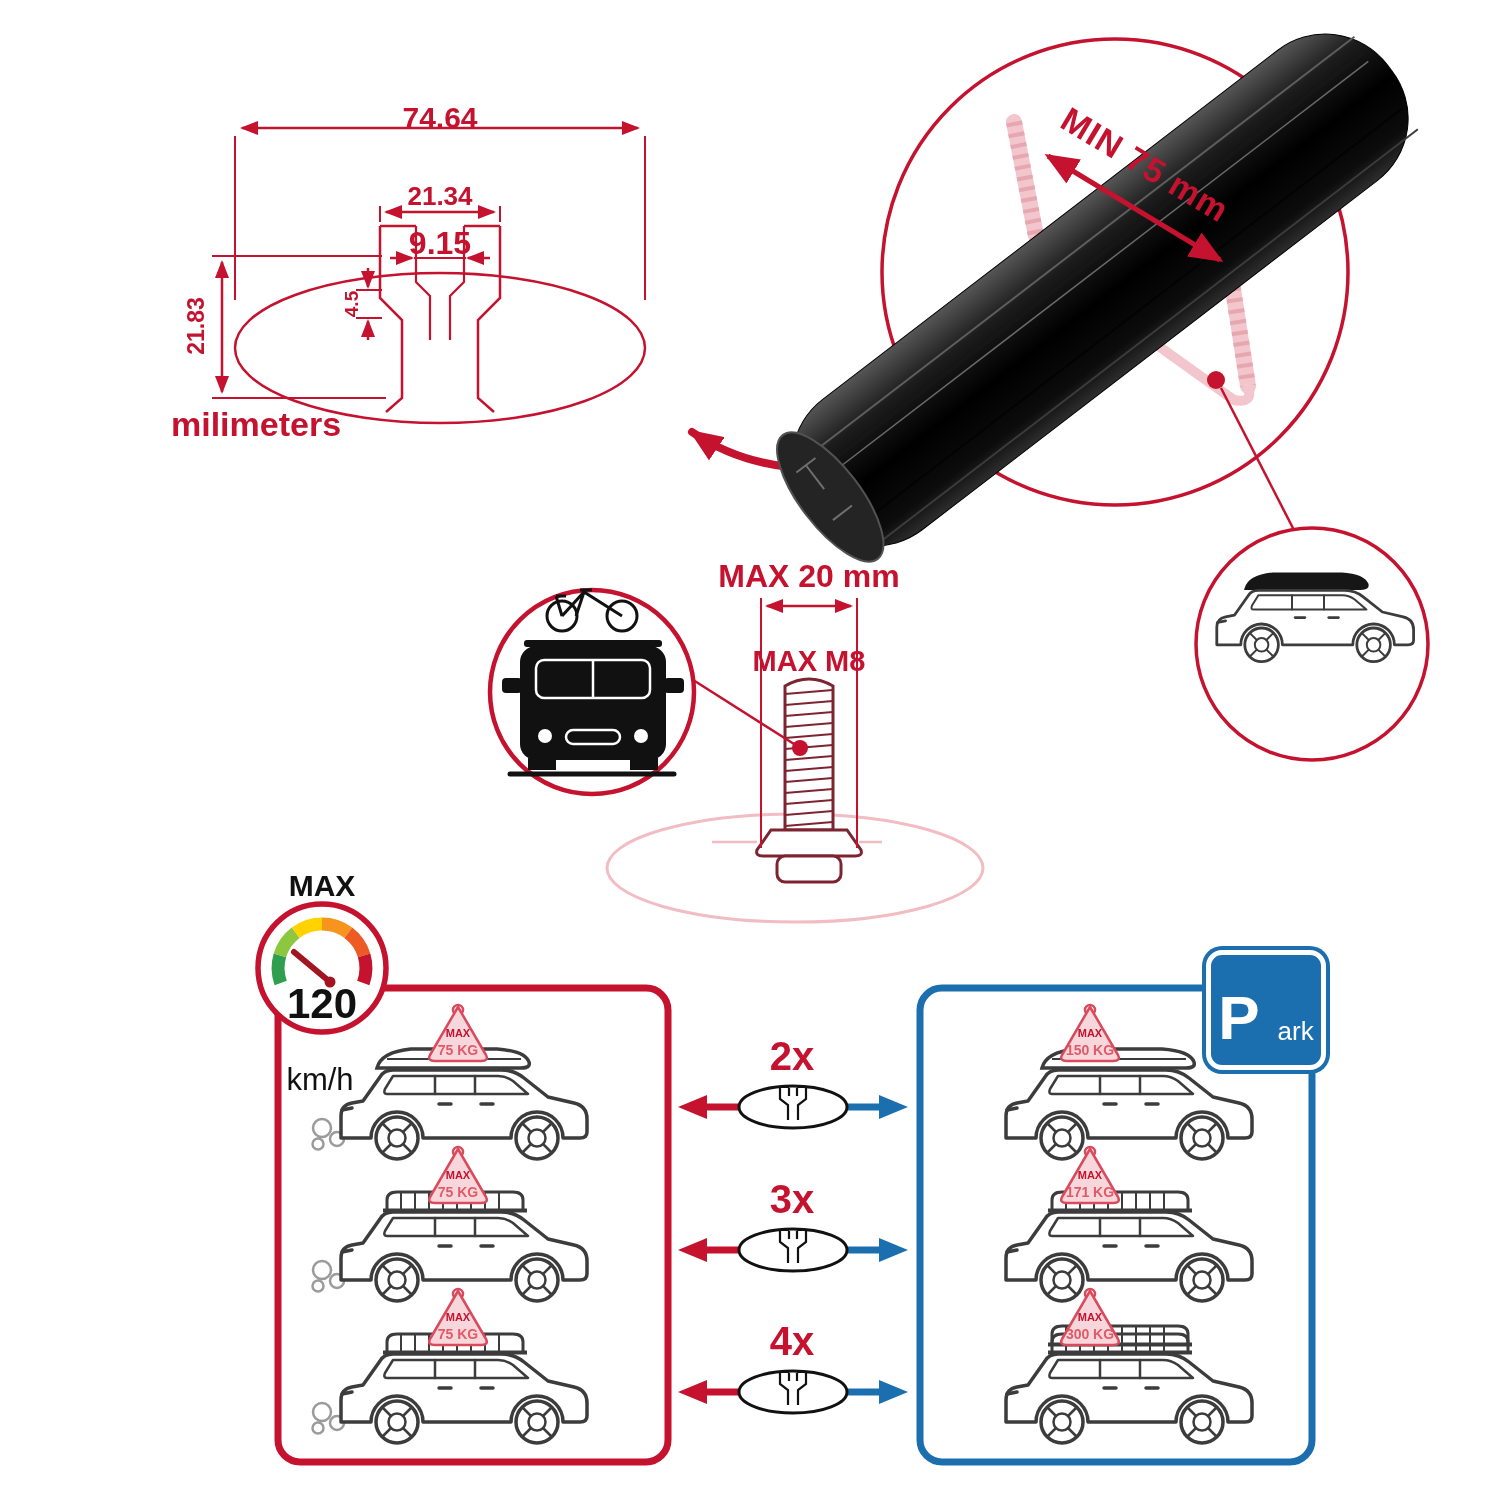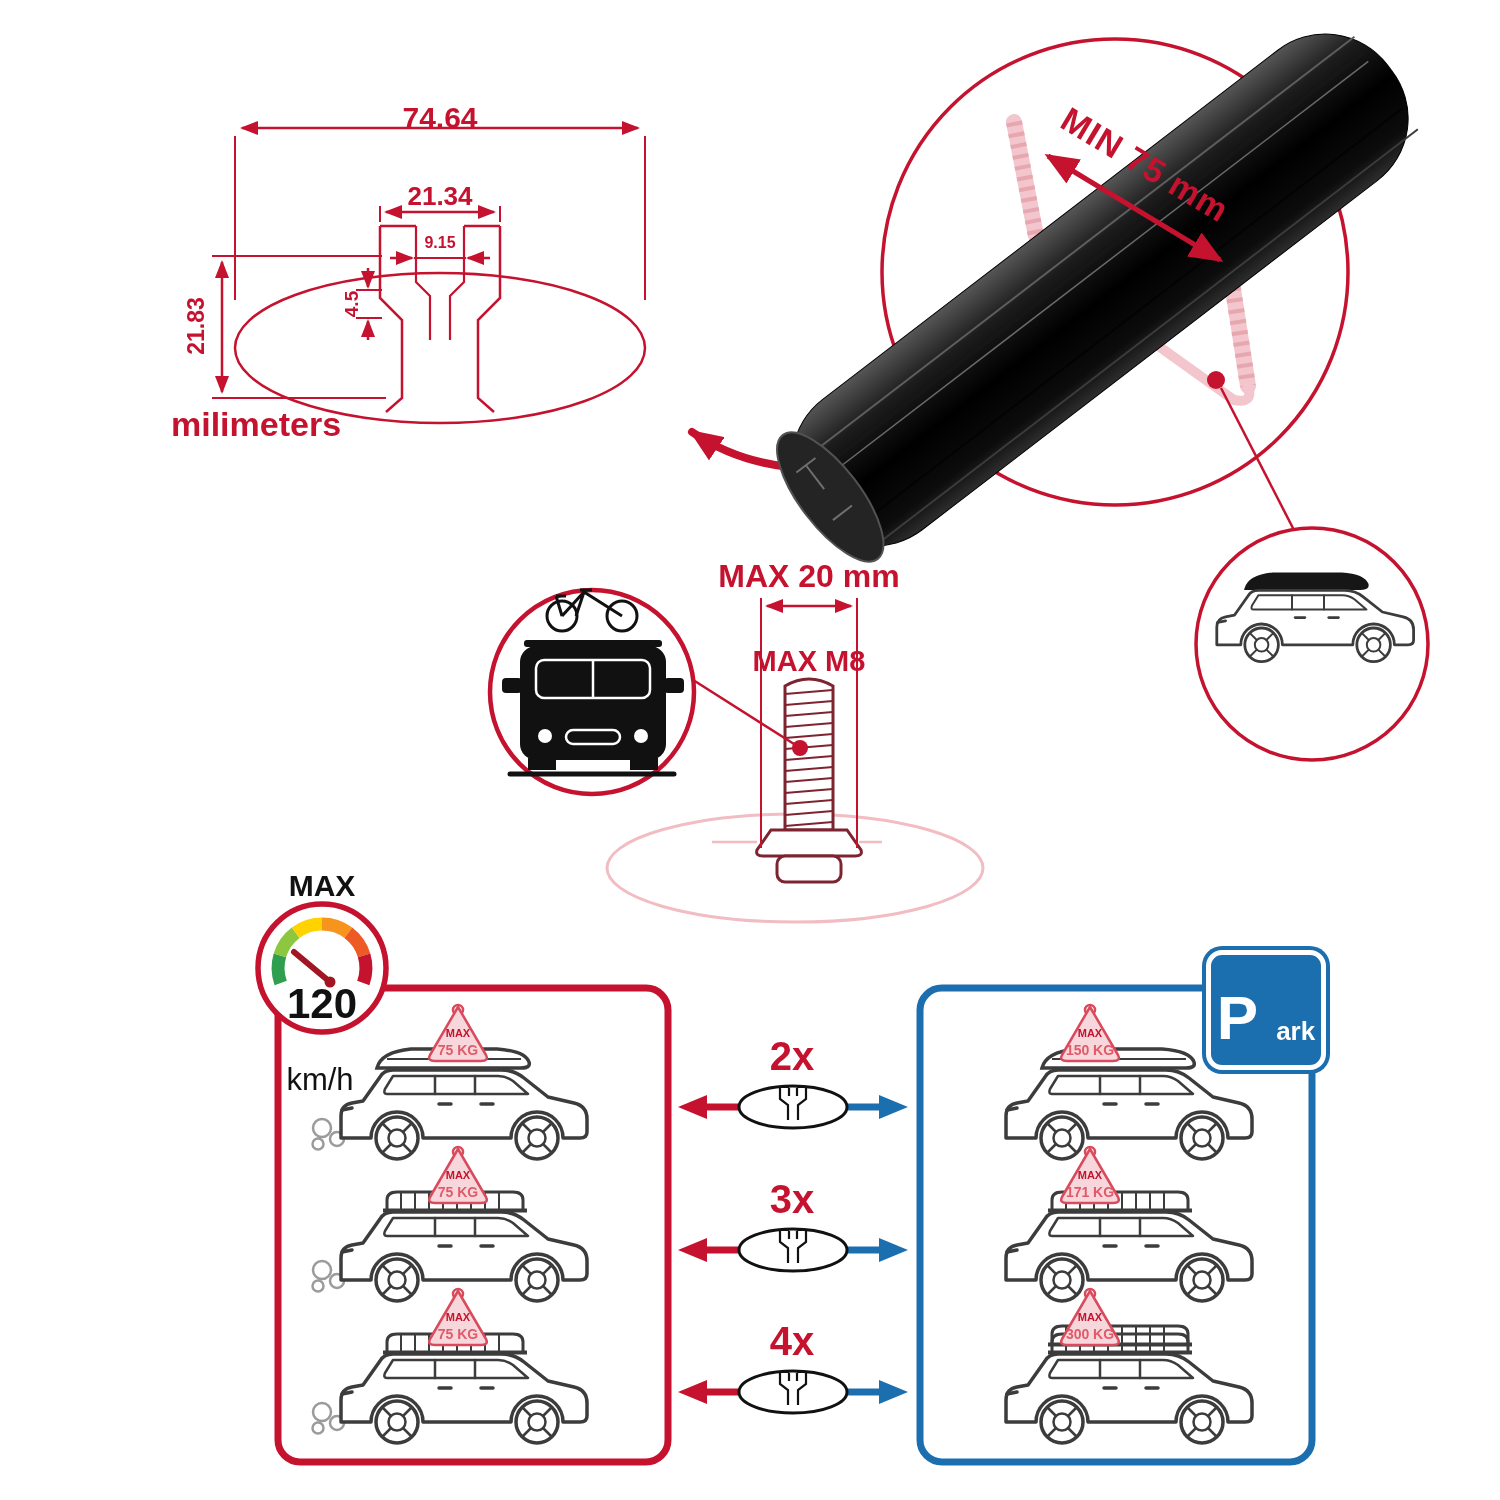--- a/index.html
+++ b/index.html
@@ -5,37 +5,37 @@
   html,body{margin:0;padding:0;background:#fff;}
   #canvas{position:relative;width:1500px;height:1500px;background:#fff;overflow:hidden;
           font-family:"Liberation Sans",sans-serif;}
   #art{position:absolute;left:0;top:0;}
   .lbl{position:absolute;transform:translate(-50%,-50%);white-space:nowrap;
        color:#c4122f;font-weight:700;}
   .rot90{transform:translate(-50%,-50%) rotate(-90deg);}
   .rot31{transform:translate(-50%,-50%) rotate(31deg);}
   .d74{font-size:30px;margin-top:6px;}
   .d2134{font-size:26px;}
-  .d915{font-size:16px;}
+  .d915{font-size:32px;}
   .d45{font-size:19px;}
   .d2183{font-size:23px;}
   .mm{font-size:34px;}
   .min75{font-size:34px;letter-spacing:1px;}
   .max20{font-size:32px;}
   .maxm8{font-size:29px;text-align:right;}
   .black{color:#111;}
   .gmax{font-size:30px;font-weight:600;}
   .g120{font-size:42px;font-weight:700;text-align:center;}
   .gkmh{font-size:31px;font-weight:400;}
   .mult{font-size:40px;}
   .park{position:absolute;width:120px;height:120px;background:#1c6faf;border-radius:16px;
         border:5px solid #fff;box-shadow:0 0 0 4px #1c6faf;box-sizing:border-box;
         display:flex;align-items:flex-end;justify-content:center;padding-bottom:20px;}
   .park-p{color:#fff;font-size:62px;font-weight:700;line-height:.85;}
-  .park-ark{color:#fff;font-size:26px;font-weight:700;line-height:1.05;margin-left:18px;}
+  .park-ark{color:#fff;font-size:26px;font-weight:400;line-height:1.05;margin-left:18px;}
   .tag{position:absolute;width:68px;height:66px;}
   .tag svg{position:absolute;left:0;top:0;}
   .tag .t1,.tag .t2{position:absolute;left:0;width:100%;text-align:center;font-weight:700;}
   .tag .t1{top:27px;font-size:11px;color:#c4122f;}
   .tag .t2{top:42px;font-size:14px;color:#e05a68;text-align:center;}
 </style>
 </head>
 <body>
 
 <div id="canvas">

